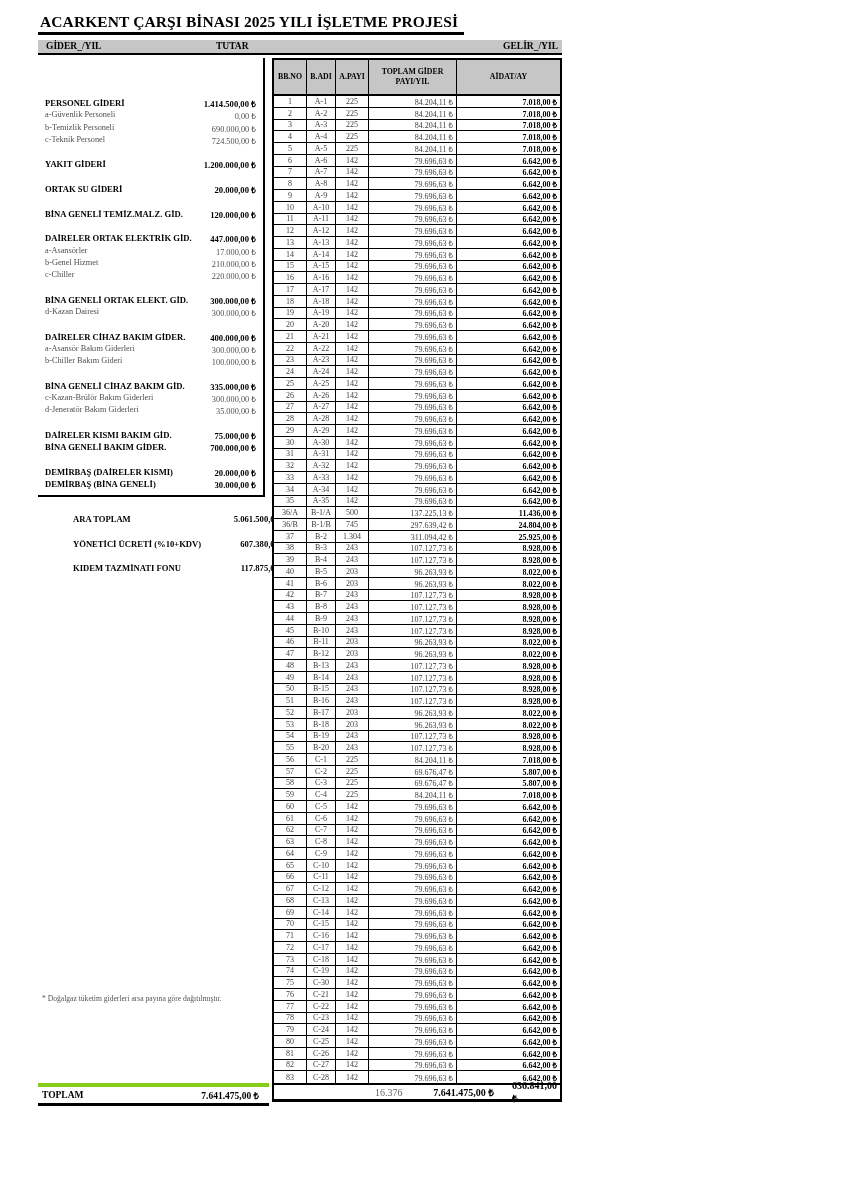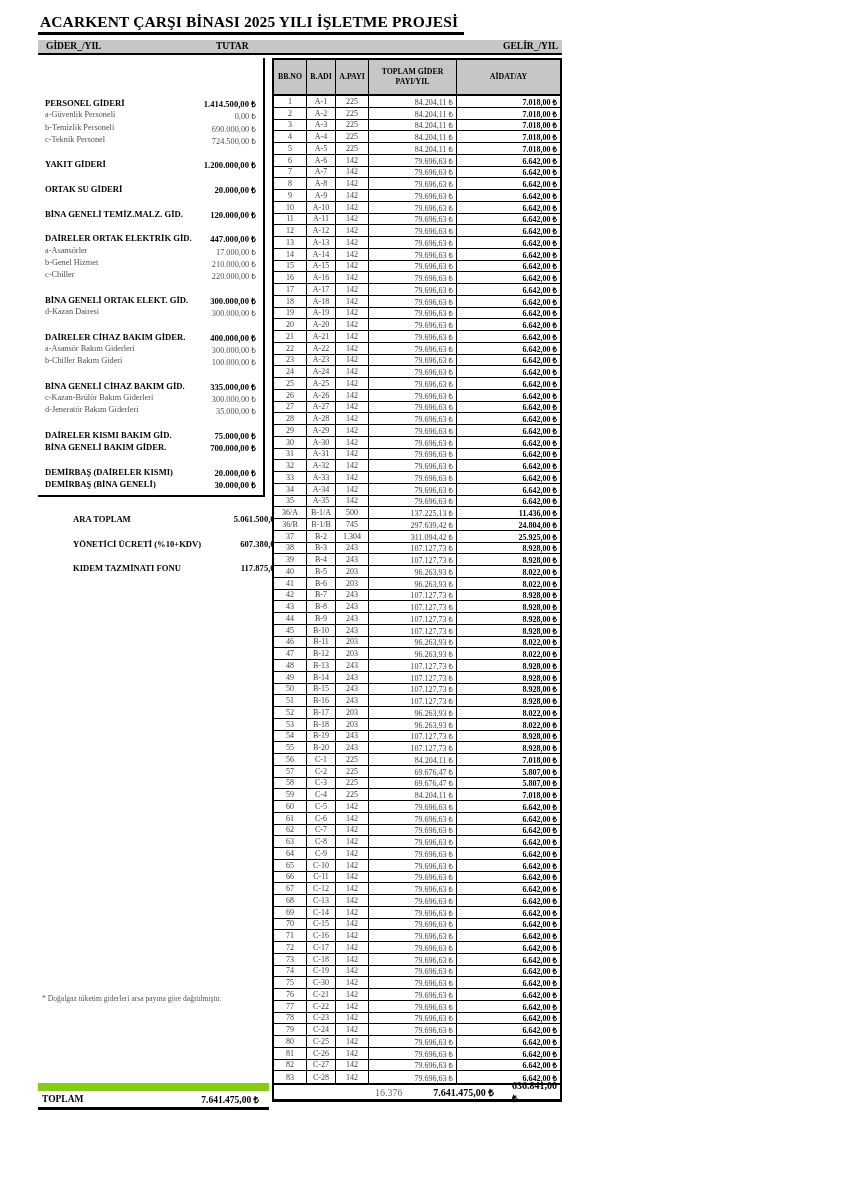--- a/index.html
+++ b/index.html
@@ -28,21 +28,21 @@
 
   .summary{position:absolute;left:38px;top:513px;width:227px;margin-left:28px;}
   .sum-item{display:flex;align-items:flex-start;font-weight:bold;font-size:8.6px;
             margin-bottom:12.4px;padding-left:7px;}
   .sum-labels{flex:1;line-height:12.3px;white-space:nowrap;}
   .sum-amount{padding-right:7px;white-space:nowrap;}
 
   .footnote{position:absolute;left:42px;top:994px;font-size:7.6px;color:#555;}
 
   .left-total{position:absolute;left:38px;top:1083px;width:227px;height:16px;box-sizing:content-box;
-              border-top:8px solid #84cc16;border-bottom:3px solid #000;display:flex;align-items:center;
+              border-top:4px solid #84cc16;border-bottom:3px solid #000;display:flex;align-items:center;
               font-weight:bold;font-size:9.5px;padding-left:4px;}
   .left-total .amt{margin-left:auto;padding-right:10px;}
 
   
   .tbl{position:absolute;left:272px;top:58px;width:290px;box-sizing:border-box;
        border:2px solid #000;border-bottom-width:3px;background:#fff;}
   .tbl-head-row{display:flex;height:36px;background:#c6c6c6;border-bottom:2px solid #000;box-sizing:border-box;}
   .tbl-head{display:flex;align-items:center;justify-content:center;text-align:center;
             font-weight:bold;font-size:7.8px;line-height:1.25;border-right:1px solid #000;box-sizing:border-box;}
   .c0{width:33px;}

